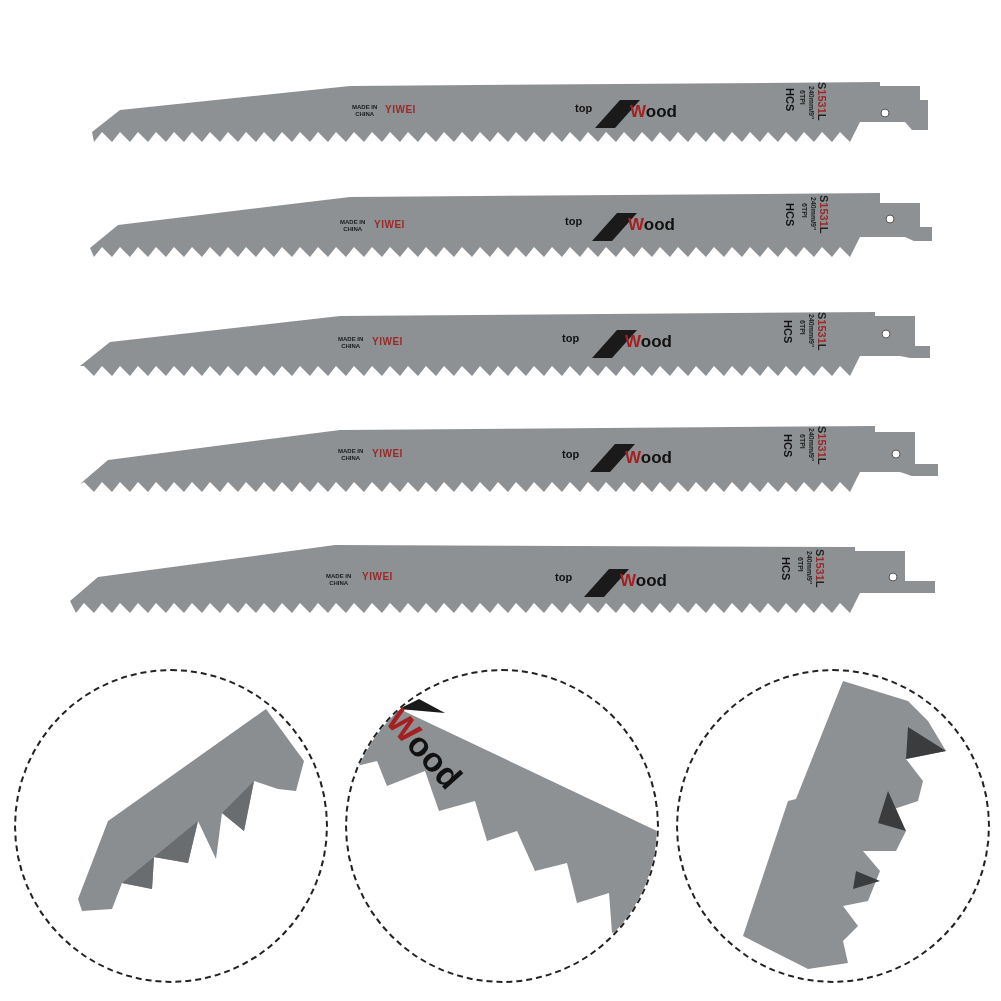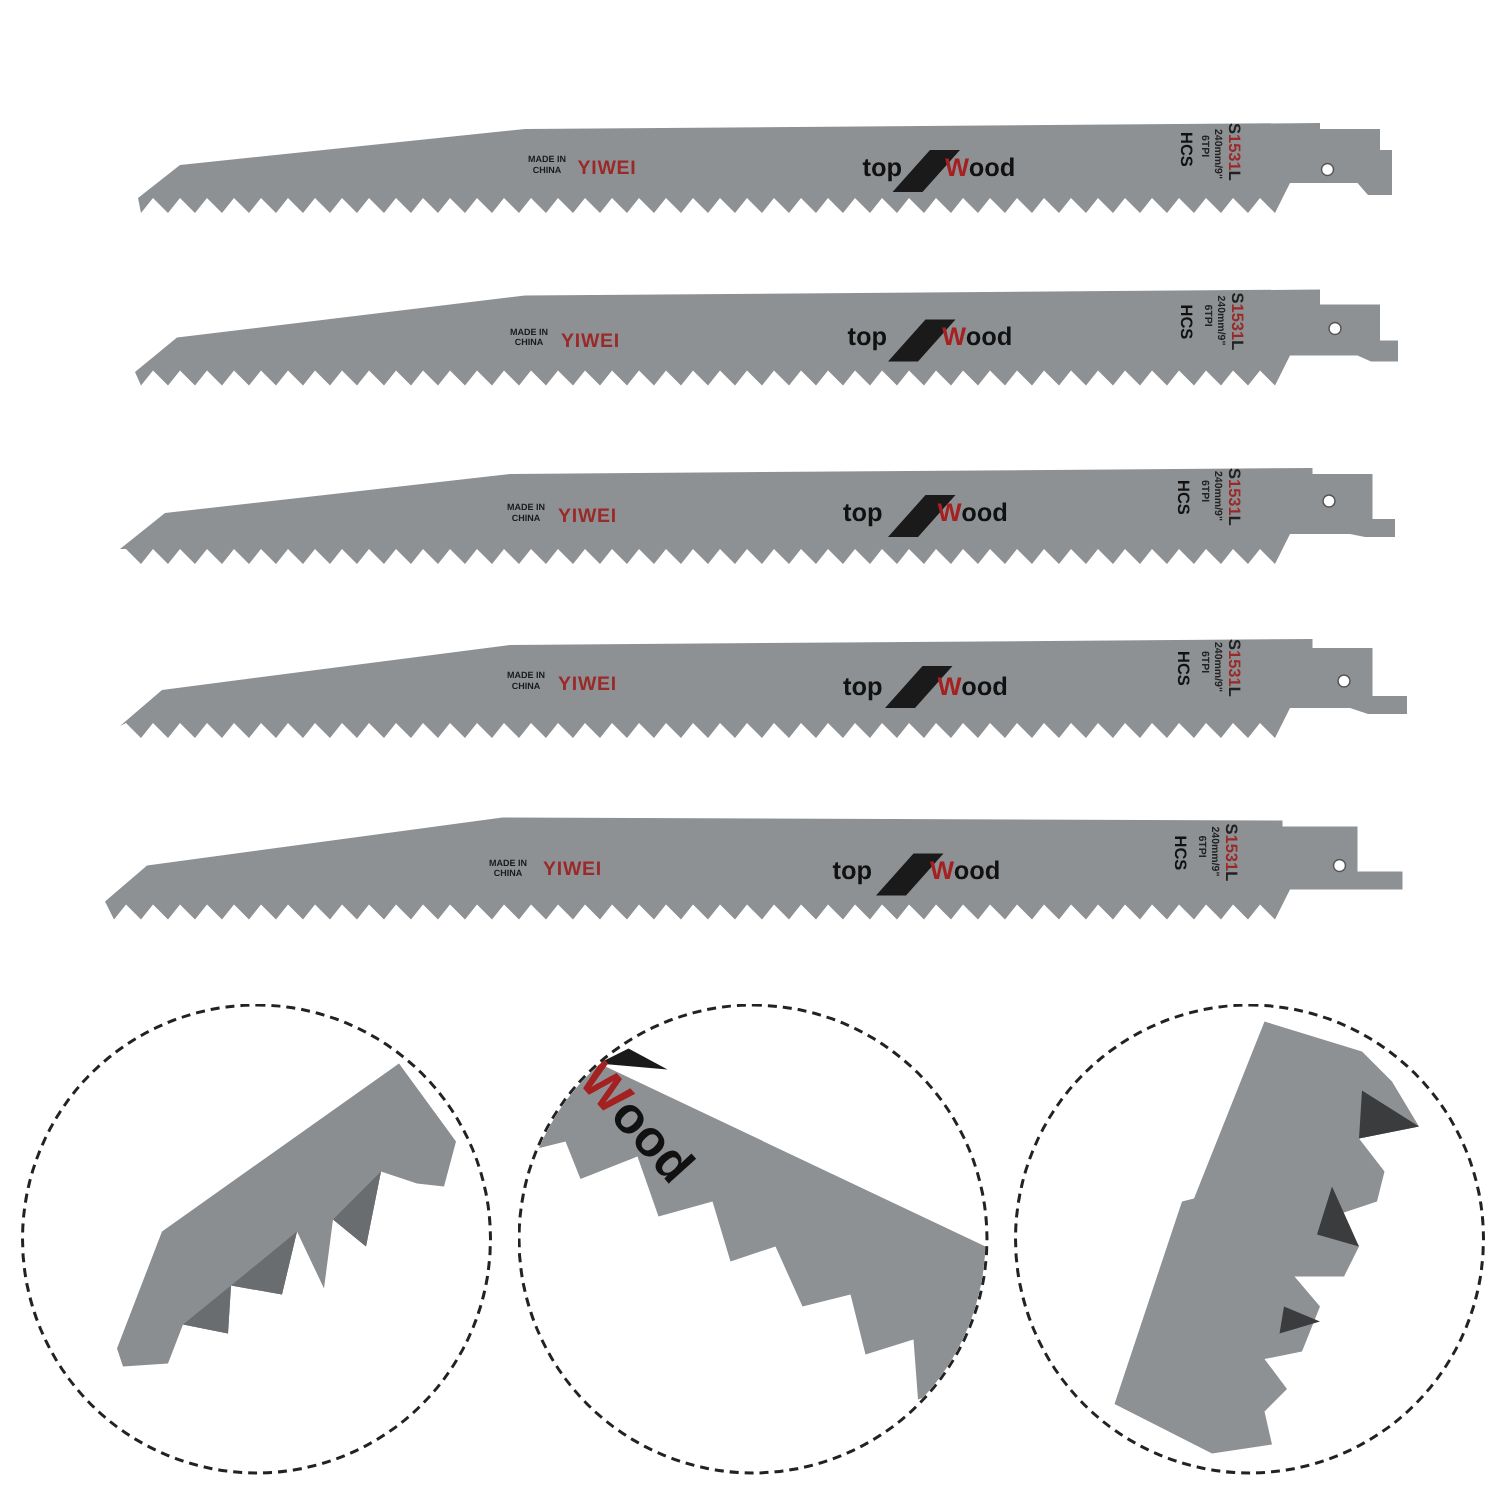--- a/index.html
+++ b/index.html
@@ -1,22 +1,22 @@
 <!DOCTYPE html>
 <html><head>
 <meta charset="utf-8">
 <style>
   html, body { margin:0; padding:0; background:#ffffff; }
   body { width:1001px; height:1001px; position:relative; overflow:hidden; font-family:"Liberation Sans", sans-serif; }
   .blade { position:absolute; left:0; width:1001px; height:110px; }
   .blade svg { position:absolute; left:0; top:0; overflow:visible; }
   .lbl { position:absolute; font-family:"Liberation Sans", sans-serif; font-weight:bold; white-space:nowrap; }
   .made { font-size:6px; line-height:7px; color:#1a1a1a; text-align:center; }
-  .brand { font-size:13px; color:#9a2a2a; letter-spacing:0.5px;text-align:center; }
-  .top { font-size:17px; color:#111; }
+  .brand { font-size:10px; color:#9a2a2a; letter-spacing:0.5px;text-align:center; }
+  .top { font-size:11px; color:#111; }
   .wood { font-size:17px; color:#111; }
   .wood .w { color:#a52020; }
   .vert { position:absolute; transform:rotate(90deg); transform-origin:left top; font-weight:bold; white-space:nowrap; }
   .model { font-size:11px; color:#222; }
   .model .red { color:#9a2a2a; }
   .spec { font-size:7px; color:#222; }
   .hcs { font-size:11px; color:#111; }
   .circle { position:absolute; width:310px; height:310px; border-radius:50%; border:2px dashed #222; overflow:hidden; background:#fff; }
   .circle svg { position:absolute; left:0; top:0; }
   .circle .lbl { position:absolute; }

